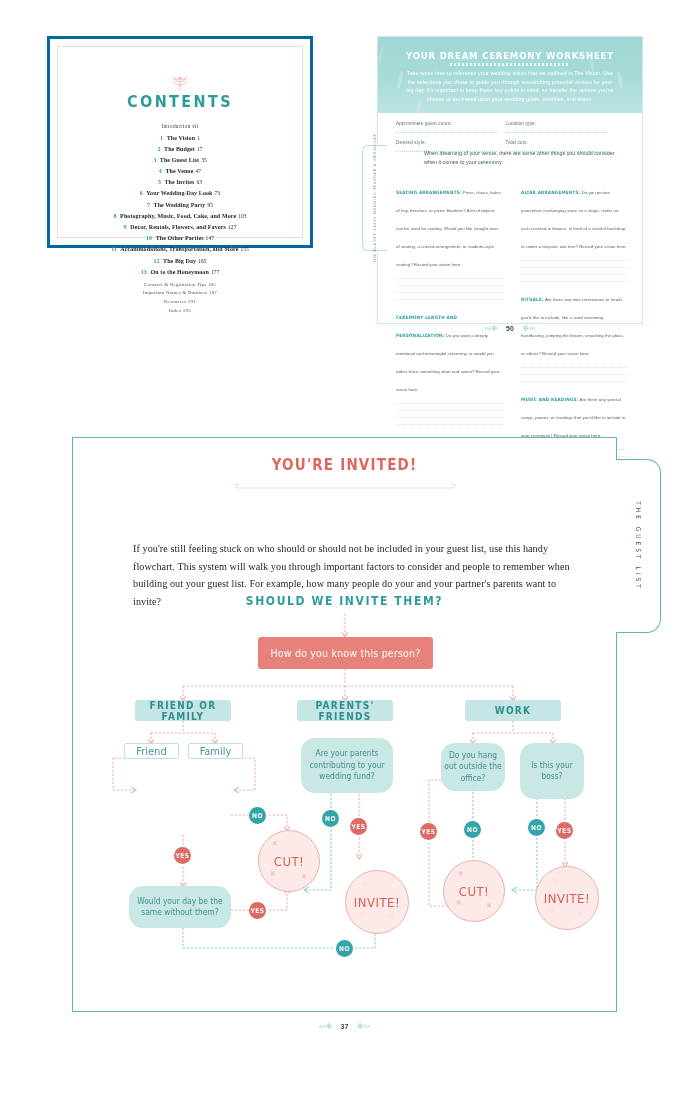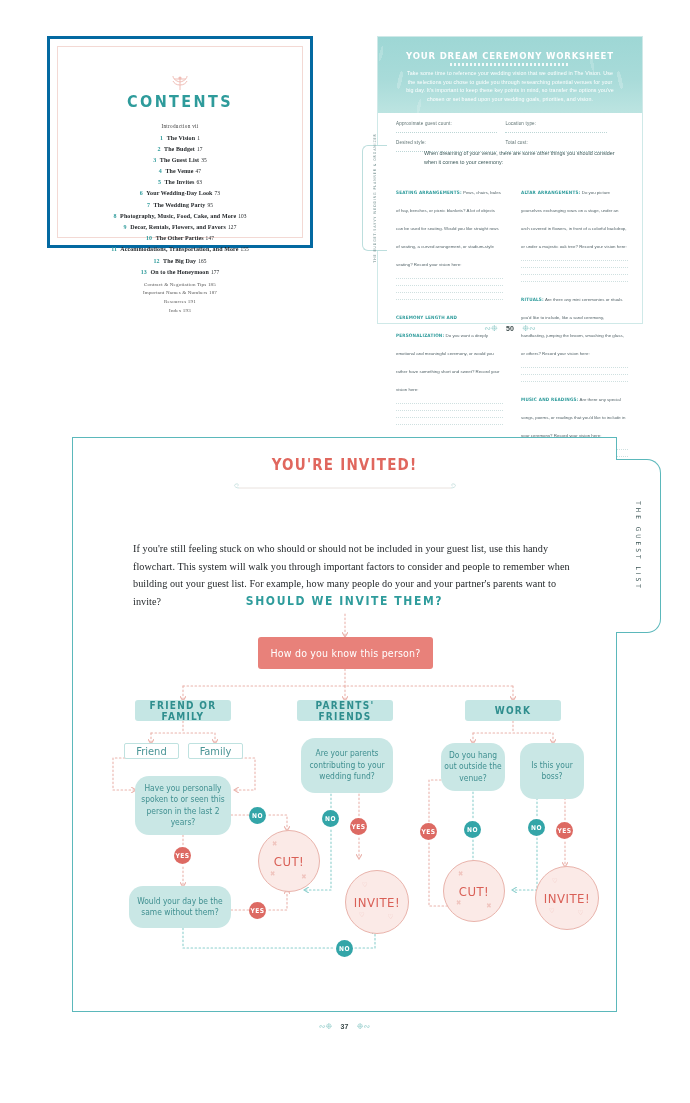--- a/index.html
+++ b/index.html
@@ -306,27 +306,26 @@
 
   <div class="node n-coral" style="left:185px;top:199px;width:175px;height:32px;">How do you know this person?</div>
 
   <div class="node n-head" style="left:62px;top:262px;width:96px;height:21px;">FRIEND OR FAMILY</div>
   <div class="node n-head" style="left:224px;top:262px;width:96px;height:21px;">PARENTS' FRIENDS</div>
   <div class="node n-head" style="left:392px;top:262px;width:96px;height:21px;">WORK</div>
 
   <div class="node n-small" style="left:51px;top:305px;width:55px;height:16px;">Friend</div>
   <div class="node n-small" style="left:115px;top:305px;width:55px;height:16px;">Family</div>
 
-  <div class="node n-box" style="left:62px;top:338px;width:96px;height:59px;padding:0 4px;">Have you personally spoken to or seen this person in the last 2 years?</div>
 
   <div class="node n-box" style="left:56px;top:448px;width:102px;height:42px;padding:0 4px;">Would your day be the same without them?</div>
 
   <div class="node n-box" style="left:228px;top:300px;width:92px;height:55px;padding:0 4px;">Are your parents contributing to your wedding fund?</div>
 
-  <div class="node n-box" style="left:368px;top:305px;width:64px;height:48px;padding:0 3px;">Do you hang out outside the venue?</div>
+  <div class="node n-box" style="left:368px;top:305px;width:64px;height:48px;padding:0 3px;">Do you hang out outside the office?</div>
 
   <div class="node n-box" style="left:447px;top:305px;width:64px;height:56px;padding:0 3px;">Is this your boss?</div>
 
   <div class="circ" style="left:185px;top:392px;width:60px;height:60px;">
     <span class="deco" style="left:13px;top:9px;">✖</span>
     <span class="deco" style="right:12px;bottom:10px;">✖</span>
     <span class="deco" style="left:11px;bottom:13px;">✖</span>
     <span>CUT!</span>
   </div>
 

